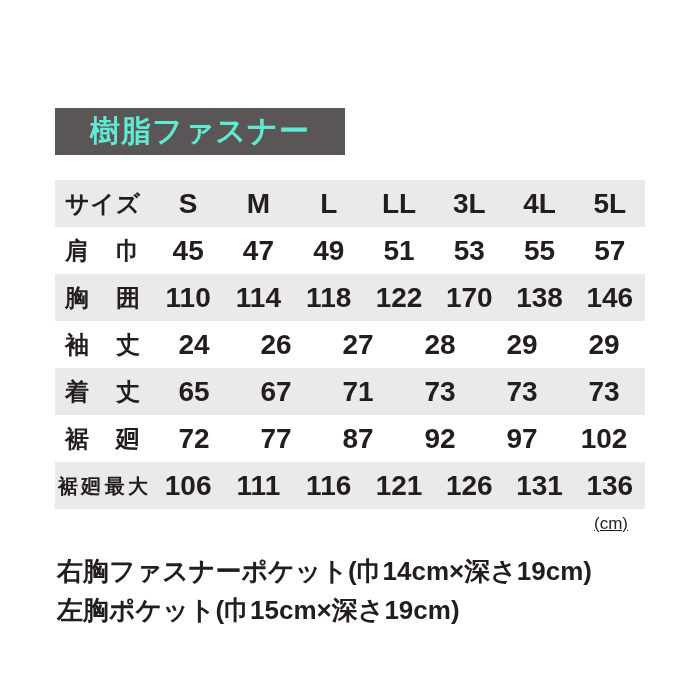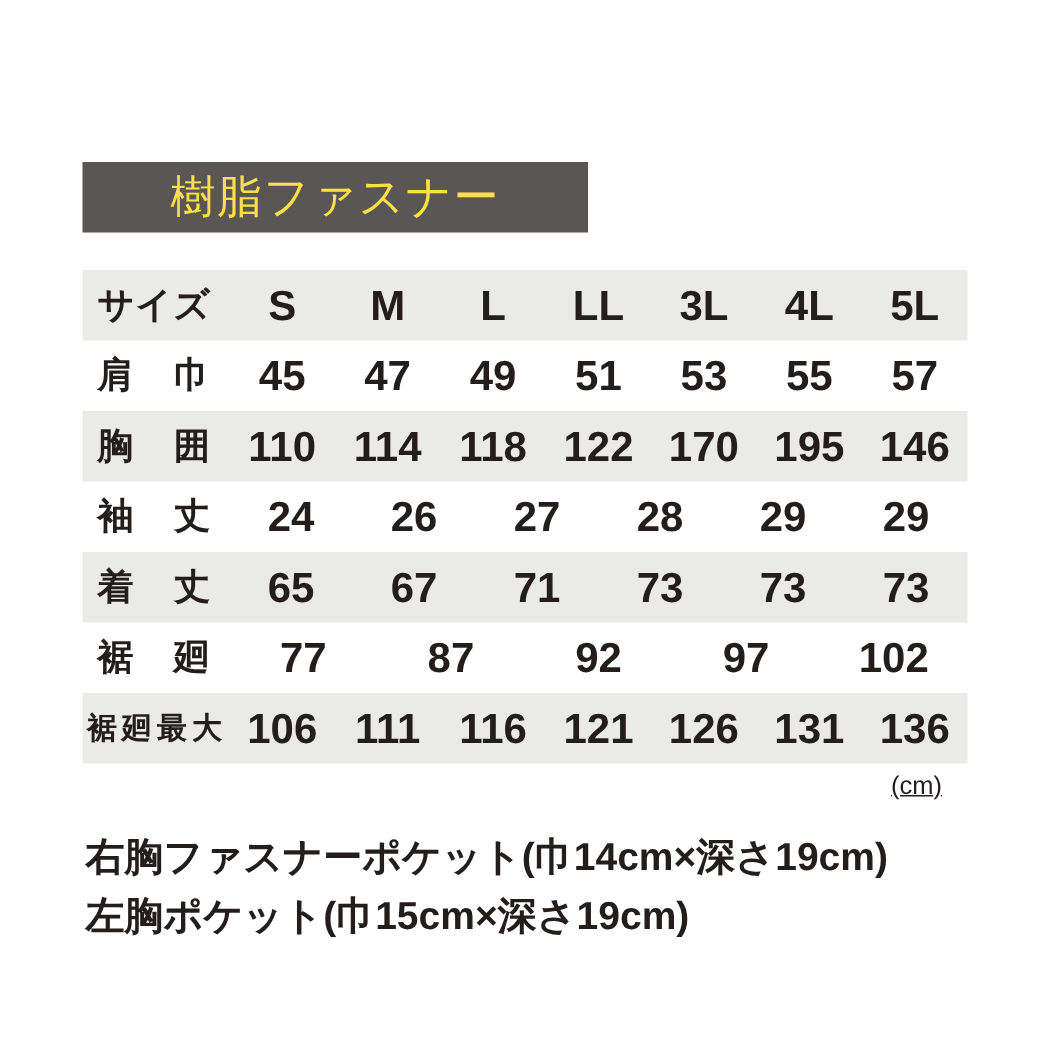--- a/index.html
+++ b/index.html
@@ -10,25 +10,25 @@
     background: #ffffff;
     overflow: hidden;
     font-family: "Liberation Sans", "DejaVu Sans", sans-serif;
     color: #231e1d;
     --banner-bg: #5a5655;
     --row-alt-bg: #eaeae8;
   }
   .banner {
     position: absolute;
     left: 55px; top: 108px;
-    width: 337px; height: 47px;
+    width: 290px; height: 47px;
     background: var(--banner-bg);
-    color: #fde047;
+    color: #5eead4;
     display: flex; align-items: center; justify-content: center;
-    font-size: 30px; font-weight: normal;
+    font-size: 30px; font-weight: bold;
     letter-spacing: 1px;
   }
   .size-table {
     position: absolute;
     left: 55px; top: 180px;
     width: 590px;
   }
   .trow {
     display: flex;
     height: 47px;
@@ -109,21 +109,21 @@
       <div class="trow alt">
         <div class="label-cell">
           <span>胸</span>
           <span>囲</span>
         </div>
         <div class="val-cell">110</div>
         <div class="val-cell">114</div>
         <div class="val-cell">118</div>
         <div class="val-cell">122</div>
         <div class="val-cell">170</div>
-        <div class="val-cell">195</div>
+        <div class="val-cell">138</div>
         <div class="val-cell">146</div>
       </div>
       <div class="trow">
         <div class="label-cell">
           <span>袖</span>
           <span>丈</span>
         </div>
         <div class="val-cell">24</div>
         <div class="val-cell">26</div>
         <div class="val-cell">27</div>
@@ -141,20 +141,21 @@
         <div class="val-cell">71</div>
         <div class="val-cell">73</div>
         <div class="val-cell">73</div>
         <div class="val-cell">73</div>
       </div>
       <div class="trow">
         <div class="label-cell">
           <span>裾</span>
           <span>廻</span>
         </div>
+        <div class="val-cell">72</div>
         <div class="val-cell">77</div>
         <div class="val-cell">87</div>
         <div class="val-cell">92</div>
         <div class="val-cell">97</div>
         <div class="val-cell">102</div>
       </div>
       <div class="trow alt">
         <div class="label-cell long">
           <span>裾</span>
           <span>廻</span>

